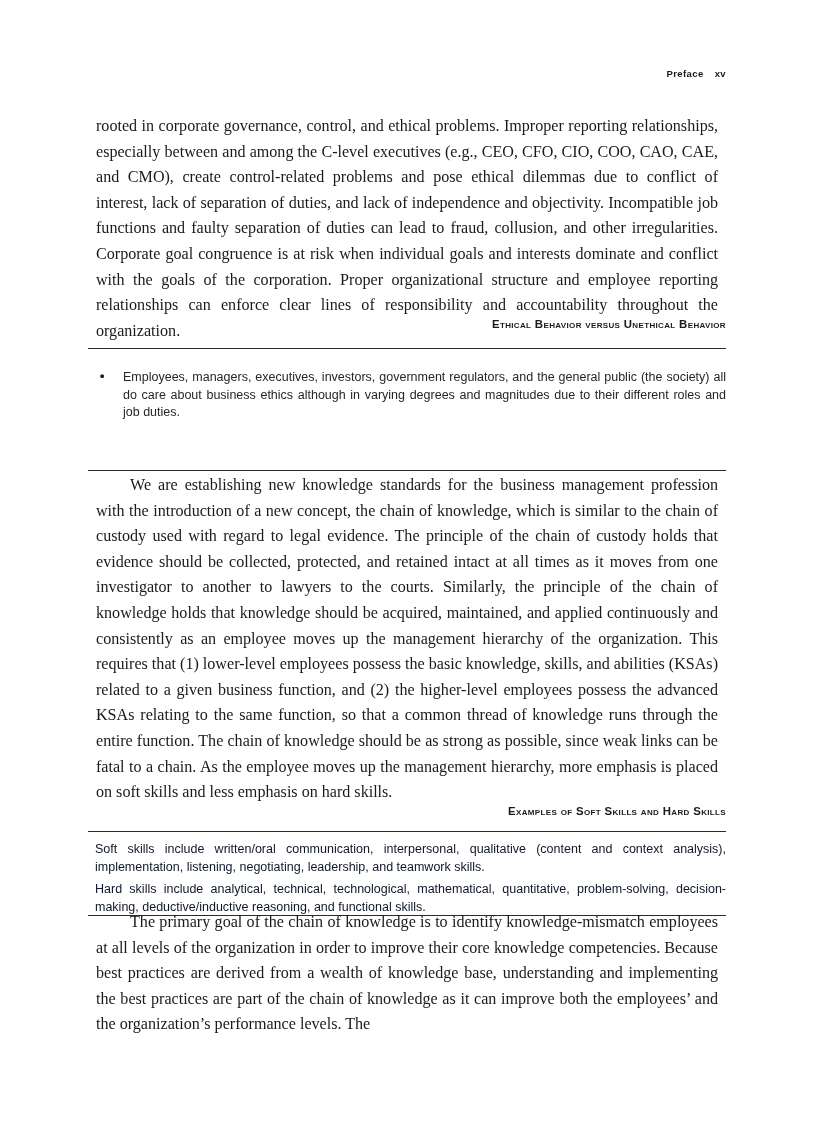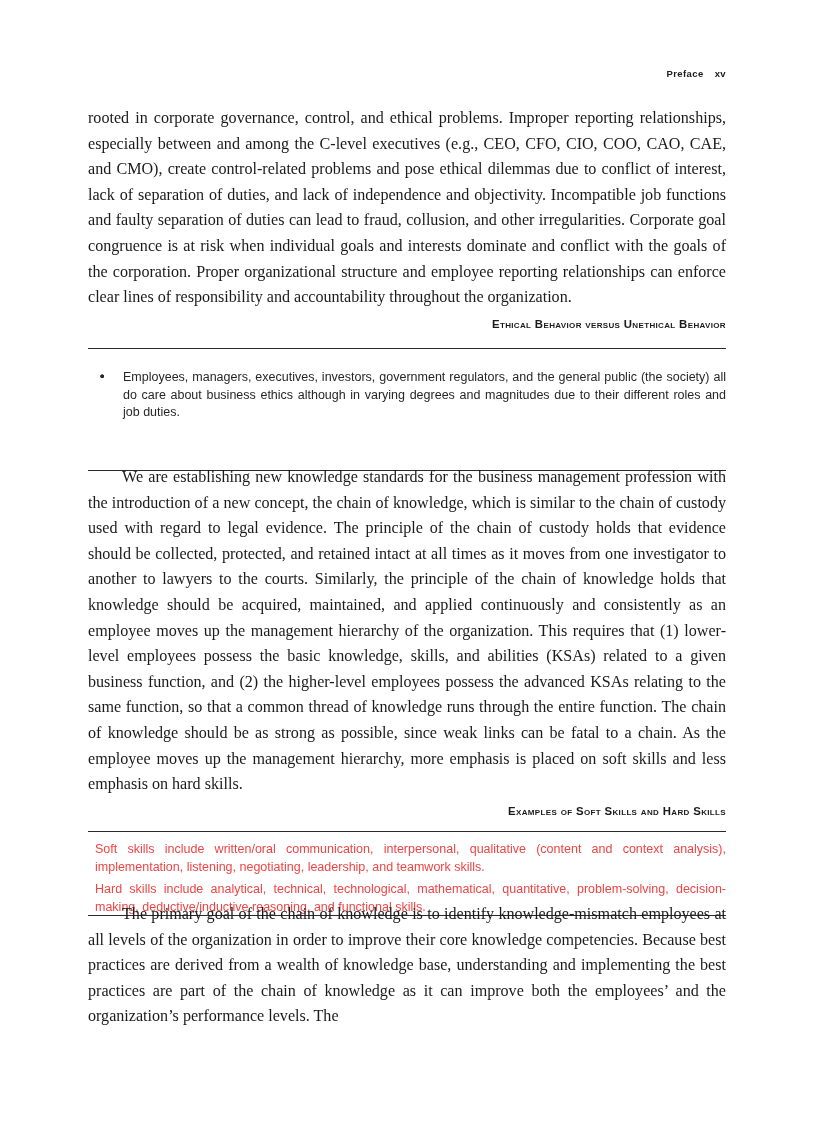--- a/index.html
+++ b/index.html
@@ -54,21 +54,21 @@
     margin-left: 11px;
   }
 
   
   .body-block {
     position: absolute;
     left: 0;
     width: 638px;
   }
   p.body-text {
-    margin: 0;
+    margin: 8px;
     font-size: 16.1px;
     line-height: 25.6px;
     text-align: justify;
     text-justify: inter-word;
     color: #1a1a1a;
     -webkit-hyphens: none;
     hyphens: none;
   }
   p.body-text.indent {
     text-indent: 34px;
@@ -132,21 +132,21 @@
     text-align: left;
   }
 
   .box-para {
     position: absolute;
     left: 0;
     width: 638px;
     font-family: "Liberation Sans", "DejaVu Sans", sans-serif;
     font-size: 12.5px;
     line-height: 17.6px;
-    color: #ef4444;
+    color: #0f172a;
   }
   .box-para p {
     margin: 0;
     padding-left: 7px;
     text-align: justify;
     text-justify: inter-word;
   }
 </style>
 </head>
 <body>

